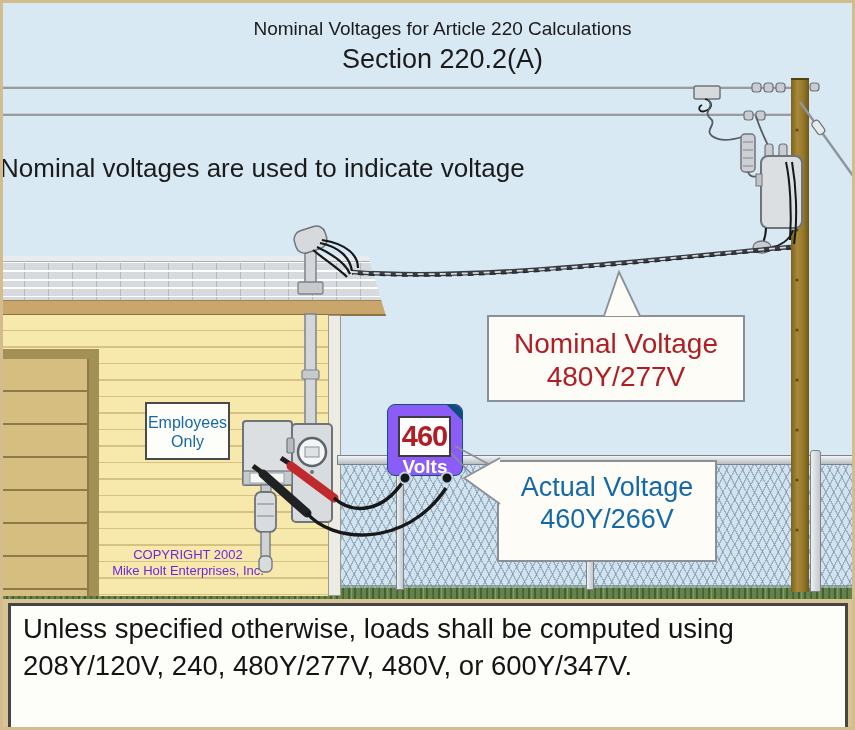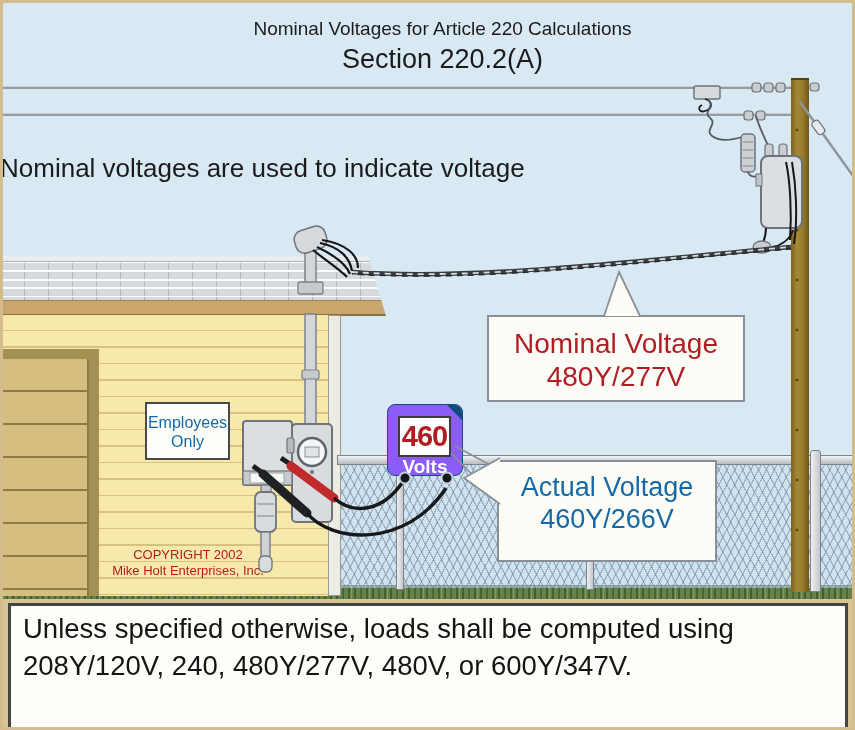--- a/index.html
+++ b/index.html
@@ -40,21 +40,21 @@
   .fascia{left:0;top:44px;width:100%;height:16px;background:#C9A66B;border-top:1px solid #9a854e;border-bottom:2px solid #8a7340;}
   .wall{left:0;top:315px;width:337px;height:281px;background-color:#F7E9AC;z-index:4;
     background-image:repeating-linear-gradient(180deg, transparent 0 15px, rgba(186,162,96,.55) 15px 16.5px);}
   .corner-board{left:328px;top:315px;width:13px;height:281px;background:#ECECE5;border:1px solid #9a9a8e;z-index:5;}
   .door-frame{left:0;top:349px;width:99px;height:247px;background:#A39055;z-index:5;}
   .door-panels{left:0;top:359px;width:89px;height:237px;background-color:#D6BD80;border-right:2px solid #8d7a46;z-index:6;
     background-image:repeating-linear-gradient(180deg, transparent 0 31px, #8d7a46 31px 33px);}
 
   .sign{left:133px;top:402px;width:85px;height:58px;background:#FDFDFA;border:2px solid #4a4a4a;z-index:7;
     text-align:center;color:#1569A8;font-size:16px;line-height:19px;padding-top:9px;margin-left:12px;}
-  .copyright{left:83px;top:547px;width:210px;text-align:center;color:#b91c1c;font-size:13px;line-height:16px;z-index:7;}
+  .copyright{left:83px;top:547px;width:210px;text-align:center;color:#6d28d9;font-size:13px;line-height:16px;z-index:7;}
 
   
   .fence-mesh{left:337px;top:461px;width:518px;height:127px;z-index:4;
     background:repeating-linear-gradient(62deg, rgba(105,130,155,.5) 0 1.3px, transparent 1.3px 7px),
                repeating-linear-gradient(-62deg, rgba(105,130,155,.5) 0 1.3px, transparent 1.3px 7px),
                rgba(206,223,236,.55);}
   .fence-rail{left:337px;top:455px;width:518px;height:10px;z-index:5;
     background:linear-gradient(180deg,#f4f5f6,#b6bcc1);border:1px solid #7d838a;}
   .fence-post{width:8px;background:linear-gradient(90deg,#eef0f2,#c3c8cc);border:1px solid #7d838a;z-index:5;}
   .post1{left:396px;top:460px;height:130px;}

